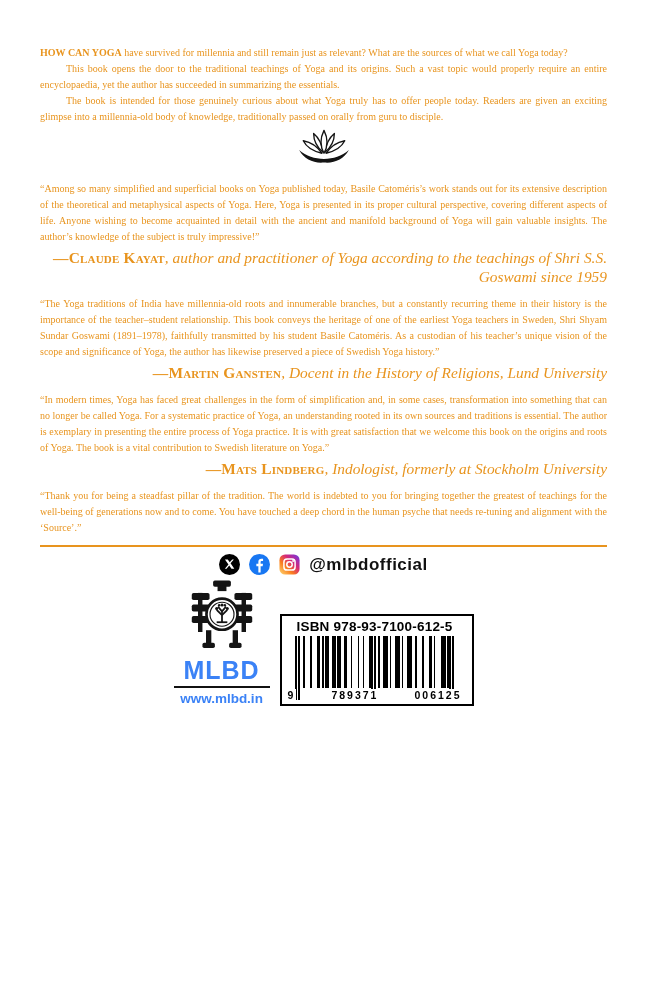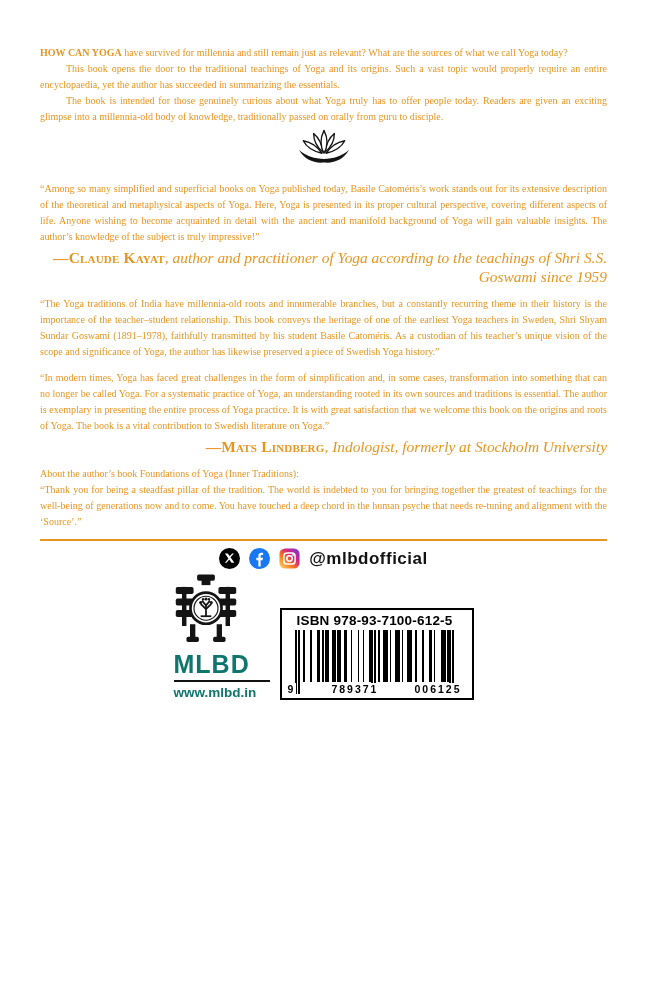--- a/index.html
+++ b/index.html
@@ -17,21 +17,21 @@
   .attribution { text-align:right; font-size:15.4px; line-height:19px; margin-top:3px; }
   .attr-name { font-weight:bold; font-variant:small-caps; letter-spacing:0.2px; }
   .attr-role { font-style:italic; }
   .rule { border:none; border-top:2.5px solid #E8941E; margin:9px 0 0 0; }
 
   .social-row { display:flex; align-items:center; justify-content:center; gap:9px; margin-top:7px; color:#000; }
   .social-icon { display:inline-flex; }
   .social-handle { font-family:"Liberation Sans", sans-serif; font-weight:bold; font-size:17px; letter-spacing:0.5px; color:#111; }
 
   .publisher-row { display:flex; justify-content:center; align-items:flex-end; gap:10px; margin-top:5px; }
-  .logo-block { width:96px; text-align:left; color:#0f766e; }
+  .logo-block { width:96px; text-align:center; color:#3b82f6; }
   .logo-name { font-family:"Liberation Sans", sans-serif; font-weight:bold; font-size:25px; line-height:1; letter-spacing:1px; margin-top:2px; }
   .logo-site { font-family:"Liberation Sans", sans-serif; font-weight:bold; font-size:13.5px; border-top:2.5px solid #111; margin-top:3px; padding-top:3px; }
 
   .barcode-box { width:178px; border:2.5px solid #000; background:#fff; padding:3px 8px 4px 4px; color:#000; }
   .isbn-label { font-family:"Liberation Sans", sans-serif; font-weight:bold; font-size:13.5px; text-align:center; letter-spacing:0.2px; white-space:nowrap; }
   .bars { position:relative; height:64px; margin-top:2px; display:flex; align-items:flex-start; justify-content:center; }
   .bar { display:inline-block; flex:0 0 auto; }
   .digits-row {
     position:absolute; bottom:-1px; left:0; right:0;
     display:flex; justify-content:space-between; align-items:flex-end; padding:0 1px;
@@ -69,29 +69,29 @@
       </svg>
     </div>
 
     <div class="quote-block">
       <div class="body-text">“Among so many simplified and superficial books on Yoga published today, Basile Catoméris’s work stands out for its extensive description of the theoretical and metaphysical aspects of Yoga. Here, Yoga is presented in its proper cultural perspective, covering different aspects of life. Anyone wishing to become acquainted in detail with the ancient and manifold background of Yoga will gain valuable insights. The author’s knowledge of the subject is truly impressive!”</div>
       <div class="attribution"><span class="attr-name">—Claude Kayat</span><span class="attr-role">, author and practitioner of Yoga according to the teachings of Shri S.S. Goswami since 1959</span></div>
     </div>
 
     <div class="quote-block">
       <div class="body-text">“The Yoga traditions of India have millennia-old roots and innumerable branches, but a constantly recurring theme in their history is the importance of the teacher–student relationship. This book conveys the heritage of one of the earliest Yoga teachers in Sweden, Shri Shyam Sundar Goswami (1891–1978), faithfully transmitted by his student Basile Catoméris. As a custodian of his teacher’s unique vision of the scope and significance of Yoga, the author has likewise preserved a piece of Swedish Yoga history.”</div>
+      <div class="attribution"><span class="attr-name">—Martin Gansten</span><span class="attr-role">, Docent in the History of Religions, Lund University</span></div>
     </div>
 
     <div class="quote-block">
       <div class="body-text">“In modern times, Yoga has faced great challenges in the form of simplification and, in some cases, transformation into something that can no longer be called Yoga. For a systematic practice of Yoga, an understanding rooted in its own sources and traditions is essential. The author is exemplary in presenting the entire process of Yoga practice. It is with great satisfaction that we welcome this book on the origins and roots of Yoga. The book is a vital contribution to Swedish literature on Yoga.”</div>
       <div class="attribution"><span class="attr-name">—Mats Lindberg</span><span class="attr-role">, Indologist, formerly at Stockholm University</span></div>
     </div>
 
     <div class="quote-block">
-      <div class="body-text">About the author’s book Foundations of Yoga (Inner Traditions):</div>
       <div class="body-text">“Thank you for being a steadfast pillar of the tradition. The world is indebted to you for bringing together the greatest of teachings for the well-being of generations now and to come. You have touched a deep chord in the human psyche that needs re-tuning and alignment with the ‘Source’.”</div>
     </div>
 
     <hr class="rule">
 
     <div class="social-row">
       <span class="social-icon">
         <svg width="21" height="21" viewBox="0 0 24 24">
             <circle cx="12" cy="12" r="12" fill="#000"></circle>
             <path d="M6.8 6.2h3.2l2.3 3.3 2.8-3.3h1.9l-3.8 4.5 4.3 6.1h-3.2l-2.6-3.7-3.1 3.7H6.7l4.1-4.9 -4 -5.7z" fill="#fff"></path>

